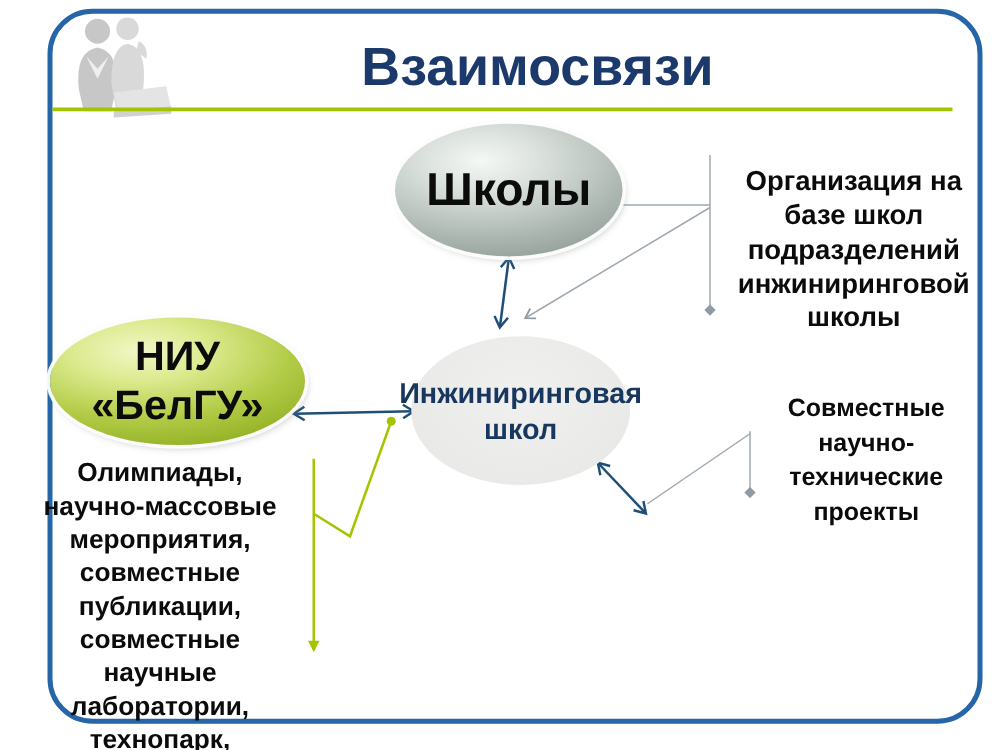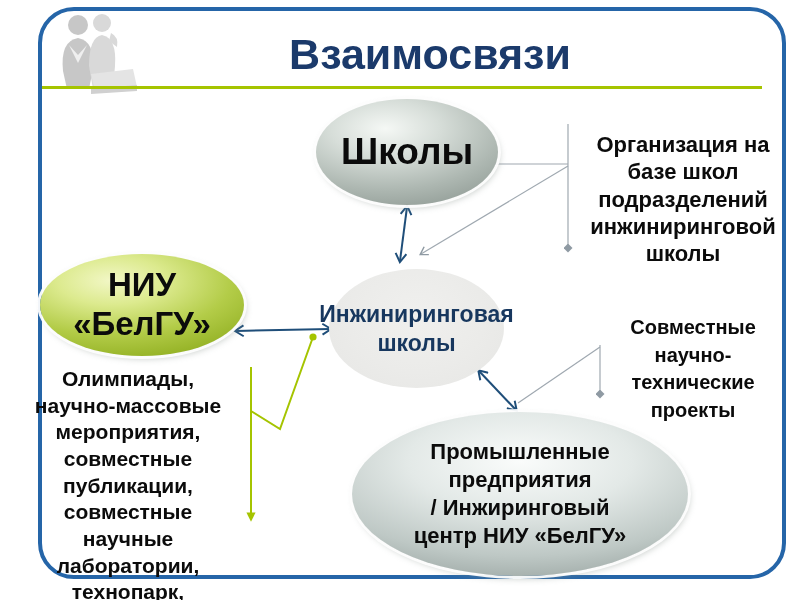--- a/index.html
+++ b/index.html
@@ -117,29 +117,23 @@
     <span>Школы</span>
   </div>
 
   <div class="ellipse el-university">
     <span>НИУ
 «БелГУ»</span>
   </div>
 
   <div class="ellipse el-engineering">
     <span>Инжиниринговая
-школы</span>
+школ</span>
   </div>
 
-  <div class="ellipse el-enterprises">
-    <span>Промышленные
-предприятия
-/ Инжиринговый
-центр НИУ «БелГУ»</span>
-  </div>
 
   <div class="note note-organization">Организация на
 базе школ
 подразделений
 инжиниринговой
 школы</div>
 
   <div class="note note-projects">Совместные
 научно-
 технические

